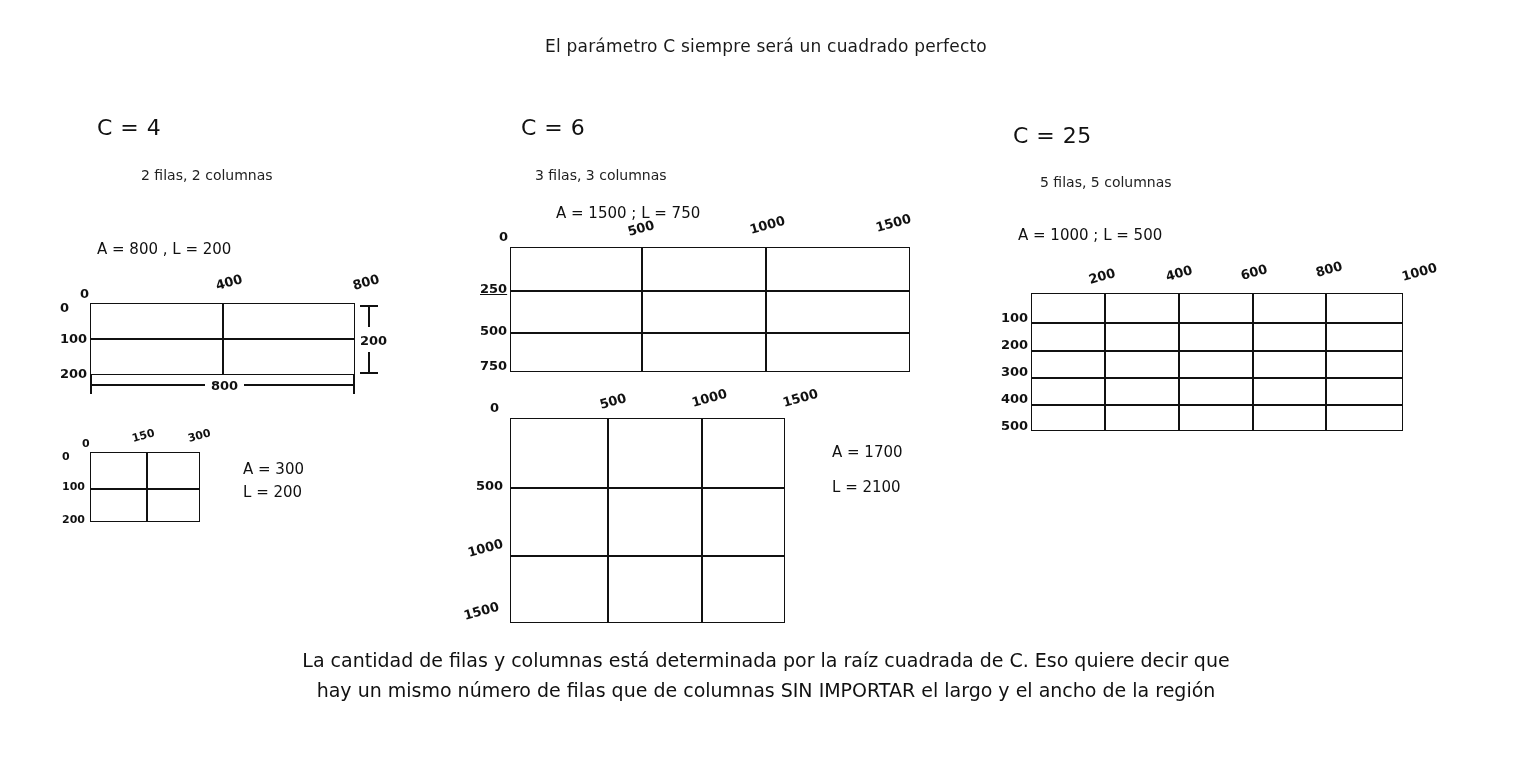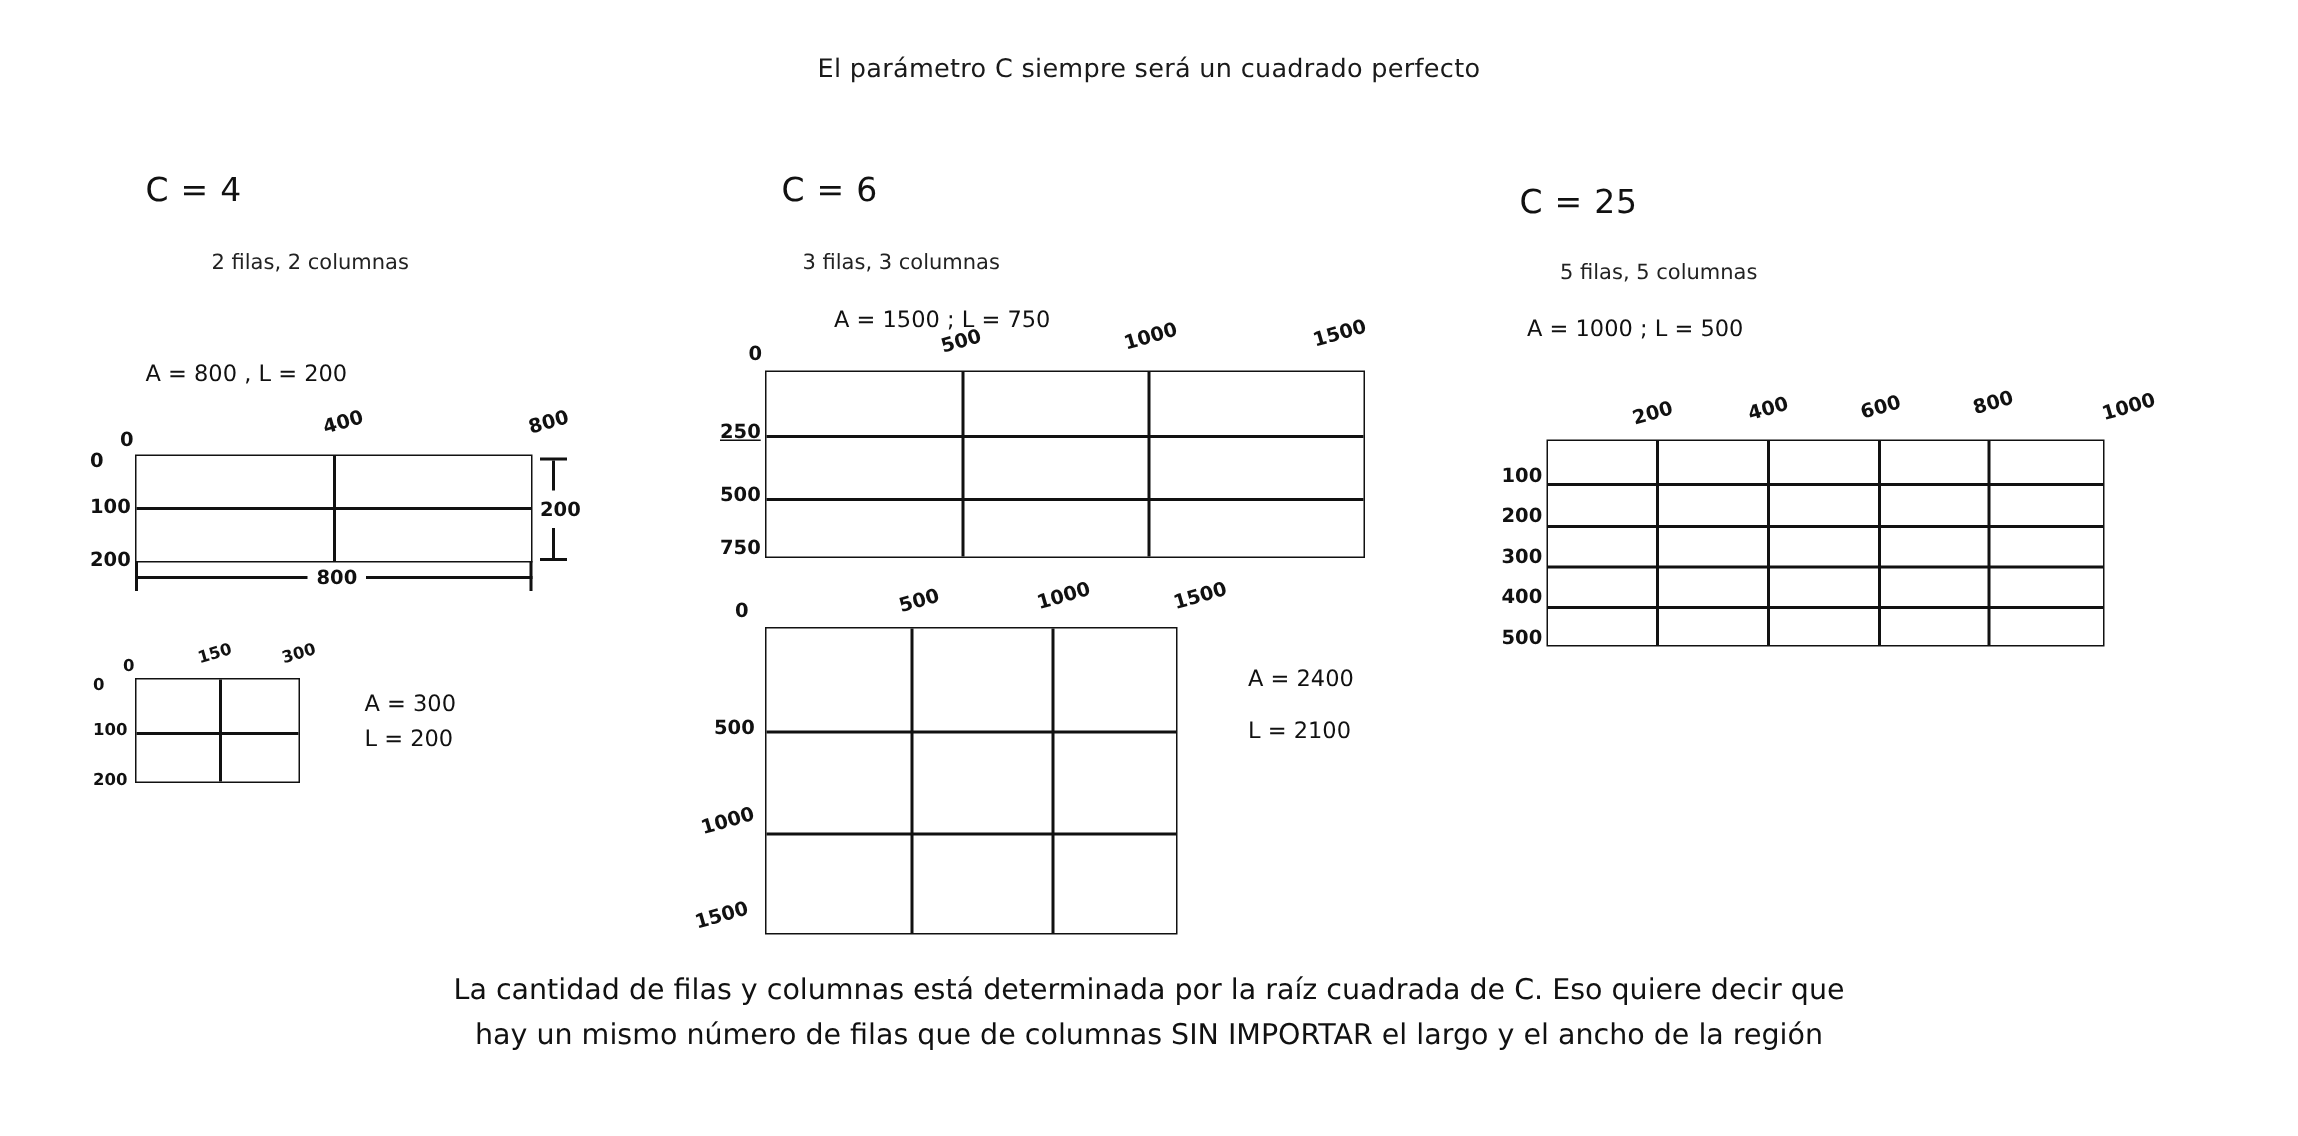--- a/index.html
+++ b/index.html
@@ -157,27 +157,27 @@
   <div class="hline" style="top:136px;"></div>
 </div>
 <div class="abs tick" style="left:490px; top:400px;">0</div>
 <div class="abs tick" style="left:602px; top:397px;"><span class="rot">500</span></div>
 <div class="abs tick" style="left:694px; top:395px;"><span class="rot">1000</span></div>
 <div class="abs tick" style="left:785px; top:395px;"><span class="rot">1500</span></div>
 <div class="abs tick" style="left:476px; top:478px;">500</div>
 <div class="abs tick" style="left:470px; top:545px;"><span class="rot">1000</span></div>
 <div class="abs tick" style="left:466px; top:608px;"><span class="rot">1500</span></div>
 
-<div class="abs label-lg" style="left:832px; top:443px;">A = 2400</div>
+<div class="abs label-lg" style="left:832px; top:443px;">A = 1700</div>
 <div class="abs label-lg" style="left:832px; top:478px;">L = 2100</div>
 
 <div class="abs hdr" style="left:1013px; top:123px;">C = 25</div>
 <div class="abs sub" style="left:1040px; top:174px;">5 filas, 5 columnas</div>
 
-<div class="abs label-lg" style="left:1018px; top:210px;">A = 1000 ;  L = 500</div>
+<div class="abs label-lg" style="left:1018px; top:226px;">A = 1000 ;  L = 500</div>
 
 <div class="grid" style="left:1031px; top:293px; width:372px; height:138px;">
   <div class="vline" style="left:72px;"></div>
   <div class="vline" style="left:146px;"></div>
   <div class="vline" style="left:220px;"></div>
   <div class="vline" style="left:293px;"></div>
   <div class="hline" style="top:28px;"></div>
   <div class="hline" style="top:56px;"></div>
   <div class="hline" style="top:83px;"></div>
   <div class="hline" style="top:110px;"></div>

